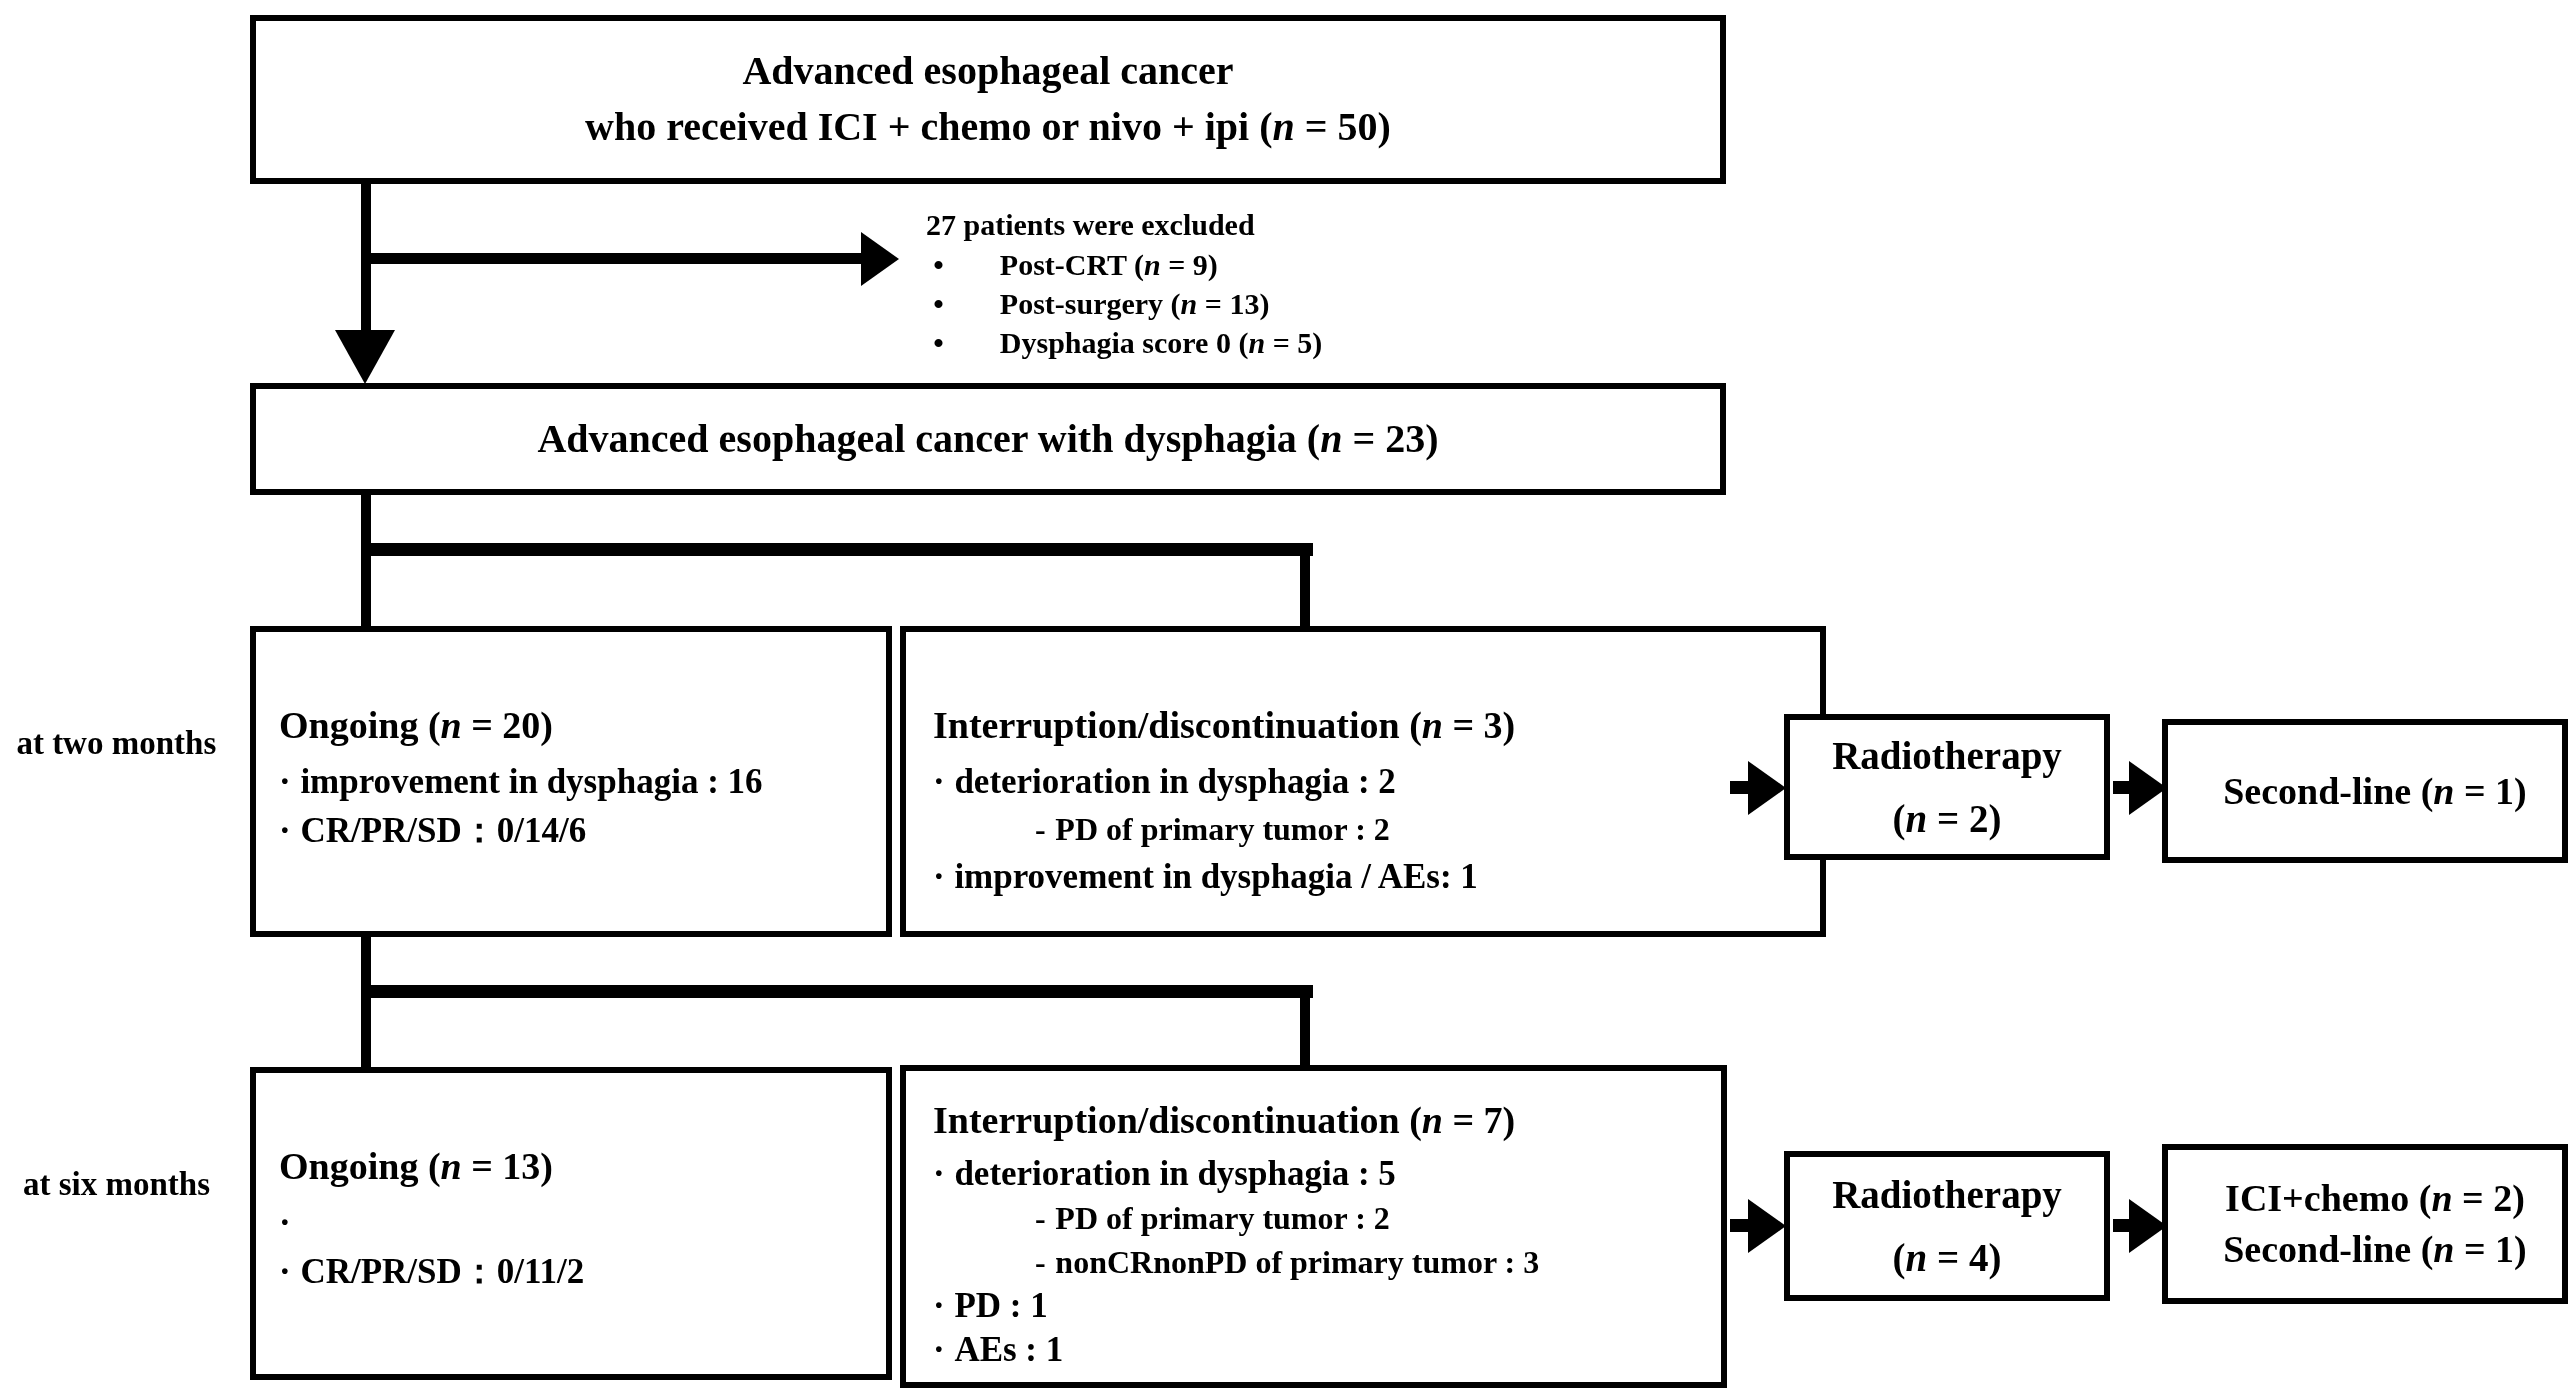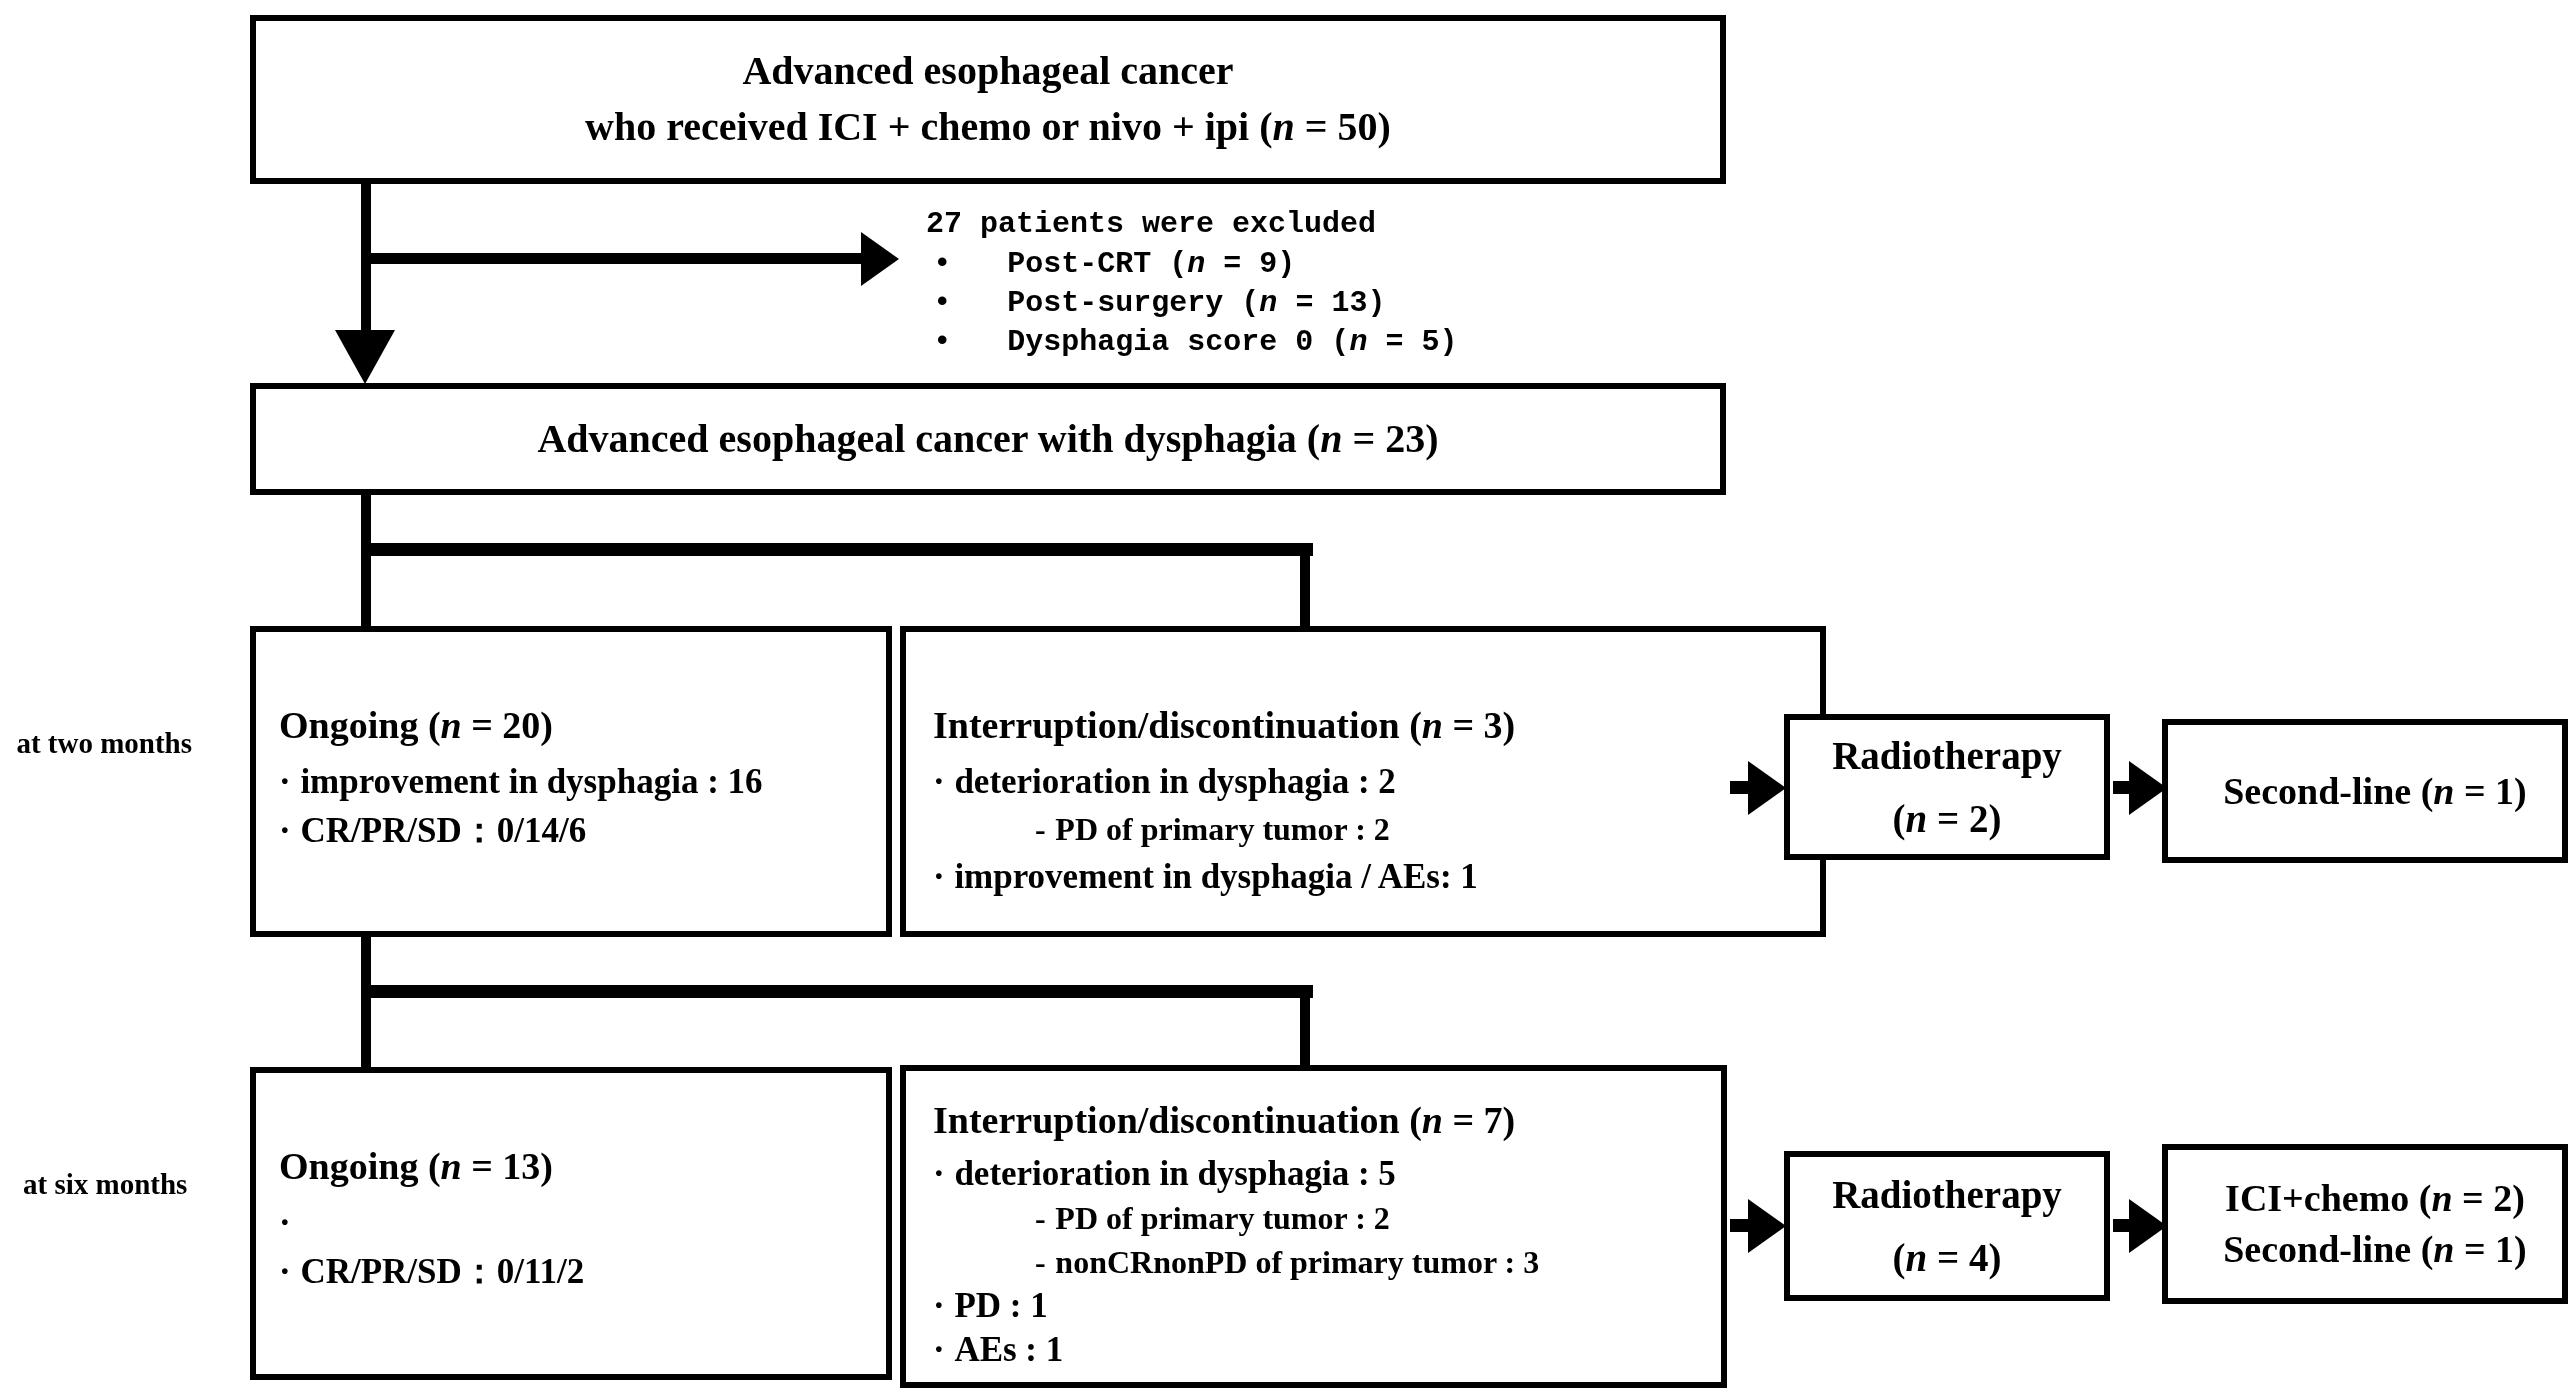--- a/index.html
+++ b/index.html
@@ -26,23 +26,23 @@
   .f66{font-size:40px;line-height:56px;}
   .f64{font-size:39px;line-height:51px;gap:12px;}
   .f62{font-size:38px;line-height:51px;padding-left:20px;}
   .btitle{font-size:38px;line-height:51px;margin-bottom:6px;}
   .row{display:flex;align-items:baseline;font-size:35px;line-height:49px;}
   .row .mk{flex:0 0 auto;margin-right:9.7px;}
   .row.l2{padding-left:102px;font-size:32px;line-height:46px;}
   .int6 .row{line-height:44px;}
   .int6 .row.l2{line-height:44px;}
   .side-label{
-    position:absolute;font-size:29px;line-height:34px;white-space:nowrap;
-  }
-  .excl{position:absolute;font-size:30px;line-height:39px;font-family:Liberation Mono, monospace;}
+    position:absolute;font-size:33px;line-height:34px;white-space:nowrap;
+  }
+  .excl{position:absolute;font-size:30px;line-height:39px;}
   .excl .heading{margin-bottom:1.2px;}
   .excl .row{font-size:30px;line-height:39px;}
   .excl .row .mk{margin-right:56px;margin-left:7.3px;}
   .fill{position:absolute;background:#000;}
   .tri-r{
     position:absolute;width:0;height:0;
     border-top:27px solid transparent;
     border-bottom:27px solid transparent;
     border-left:38px solid #000;
   }

